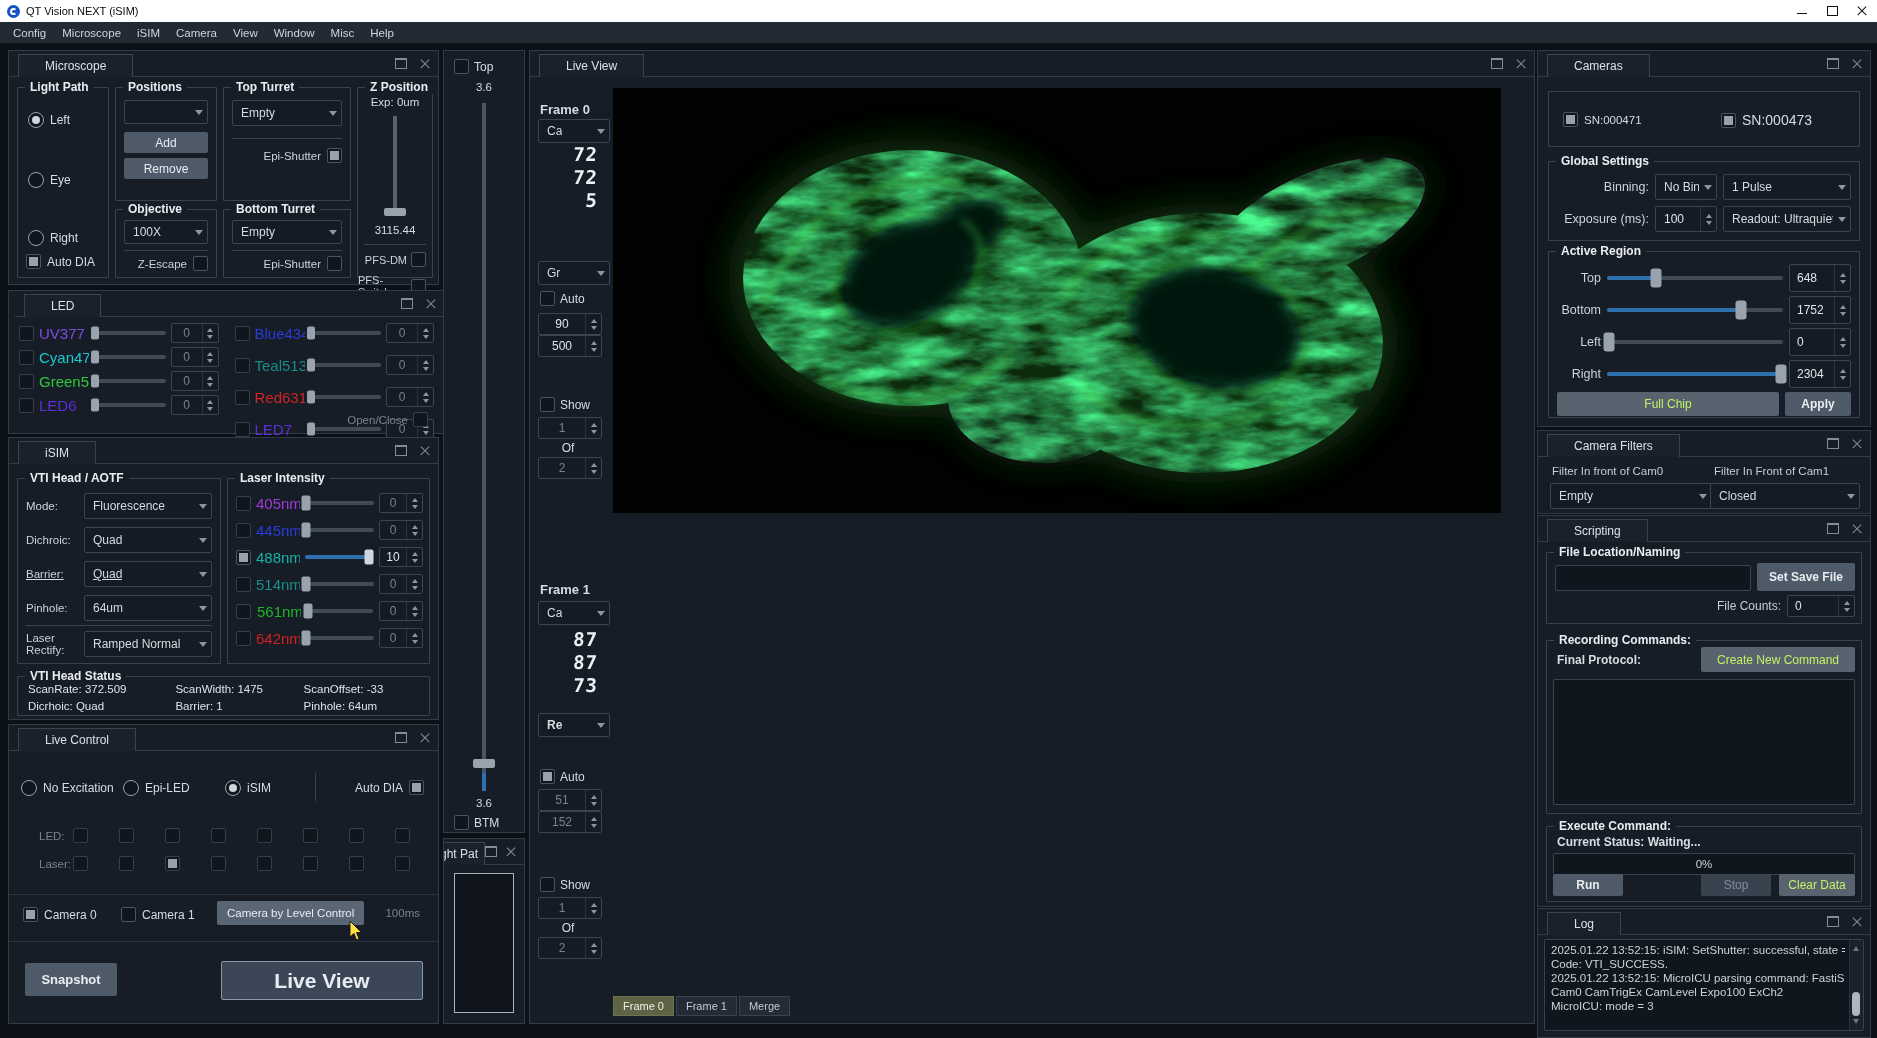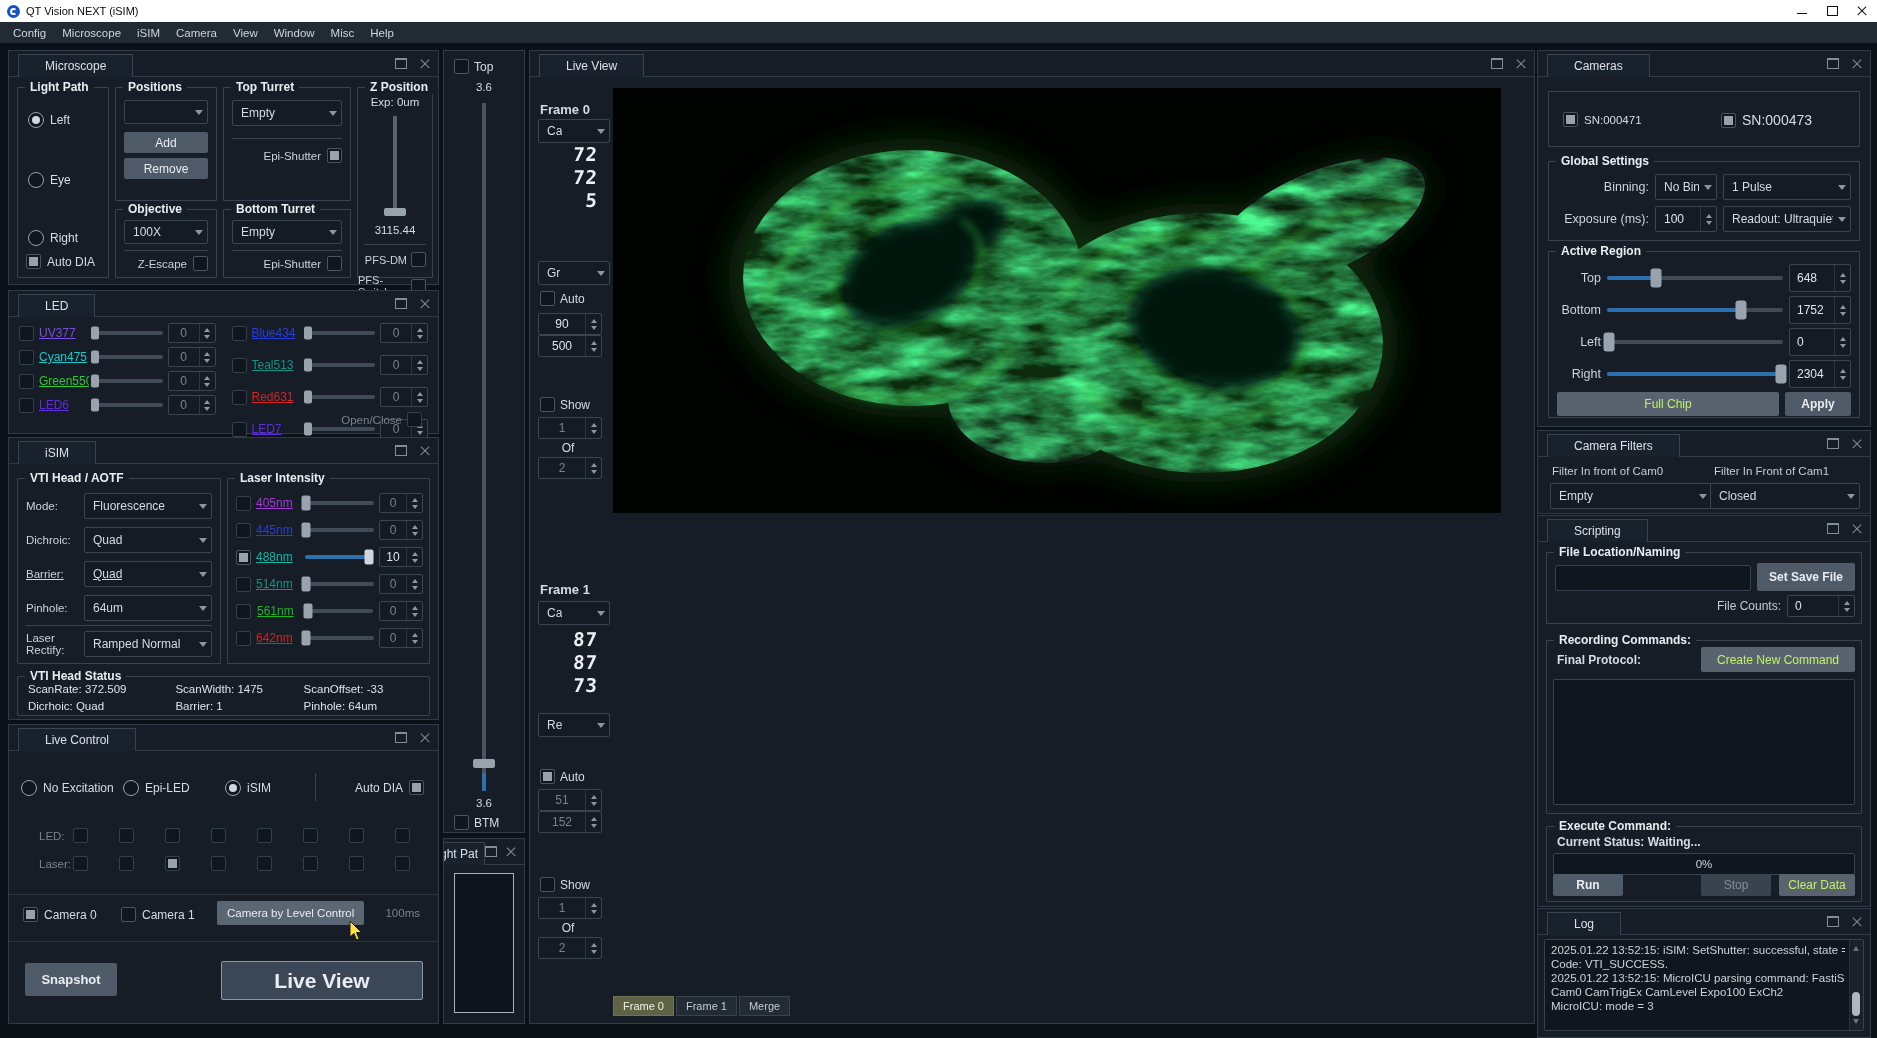--- a/index.html
+++ b/index.html
@@ -53,21 +53,21 @@
   .tu{width:0;height:0;border:3px solid transparent;border-bottom:4px solid #8c96a1;}
   .td{width:0;height:0;border:3px solid transparent;border-top:4px solid #8c96a1;}
   .sl{position:relative;height:4px;background:#414b57;border-radius:2px;min-width:0;flex:1;}
   .sl .fl{position:absolute;left:0;top:0;bottom:0;background:#2e6fae;border-radius:2px;}
   .sl .kn{position:absolute;top:50%;width:9px;height:15px;background:#99a3ad;border-radius:2px;transform:translate(-50%,-50%);}
   .sl.wide .kn{width:11px;height:19px;border-radius:3px;}
   .btn{display:flex;align-items:center;justify-content:center;background:#4e5a67;color:#e9edf2;border-radius:2px;font-size:12px;cursor:default;white-space:nowrap;}
   .btn.mid{color:#bef264;background:#59636f;text-align:right;}
   .btn.dim{background:#39434f;color:#828c96;}
   .btn.big{background:#3b4756;border:1px solid #8b98a7;font-size:21px;font-weight:bold;}
-  .chan{font-size:12px;white-space:nowrap;overflow:hidden;text-decoration:underline;}
+  .chan{font-size:15px;white-space:nowrap;overflow:hidden;}
   .lcd{font-family:"DejaVu Sans Mono",monospace;color:#edf1f5;font-size:19px;line-height:23px;font-weight:bold;letter-spacing:1px;text-align:right;transform:skewX(-4deg);}
   .rowlab{font-size:11.5px;color:#ccd3da;}
   .inp{background:#10161e;border:1px solid #39434f;border-radius:2px;}
   .logln{font-size:11.5px;line-height:14px;color:#ccd3da;white-space:nowrap;overflow:hidden;}
   .ledrow{display:flex;align-items:center;gap:5px;height:18px;}
   .ledrow .sl{height:4px;}
   .ledrow .kn{width:8px;height:13px;}
   .tabbtn{height:18px;display:flex;align-items:center;padding:0 9px;font-size:11px;background:#232b35;border:1px solid #39424e;color:#c3cad2;}
   .tabbtn.on{background:#5d6344;color:#f0f2e8;border-color:#6e7452;}
 </style>
@@ -189,21 +189,21 @@
           <span class="rowlab" style="font-size:11px;">PFS-DM</span>
           <span class="cb"></span>
         </div>
       <div class="fr abs" style="right:6px;top:186px;gap:4px;">
           <span class="rowlab" style="font-size:11px;">PFS-Switch</span>
           <span class="cb"></span>
         </div>
     </div>
   </div>
 
-  <div class="panel" style="left:8px;top:290px;width:429px;height:142px;">
+  <div class="panel" style="left:8px;top:290px;width:429px;height:142px;padding-left:6px;">
     <div class="phead">
       <span class="ptab">
           <span>LED</span>
         </span>
       <span class="picons">
           <span class="fg"></span>
           <span class="xg"></span>
         </span>
     </div>
     <div class="abs" style="left:10px;right:10px;top:33px;display:grid;grid-template-columns:1fr 1fr;column-gap:16px;">
@@ -640,21 +640,21 @@
     <div class="abs b" style="left:10px;top:531px;font-size:13px;">Frame 1</div>
     <div class="dd abs" style="left:8px;top:550px;width:62px;height:22px;">
         <span class="tx">Ca</span>
         <span class="darr"></span>
       </div>
     <div class="abs" style="left:8px;top:577px;width:60px;">
       <div class="lcd">87</div>
         <div class="lcd">87</div>
         <div class="lcd">73</div>
     </div>
-    <div class="dd abs" style="left:8px;top:662px;width:62px;height:22px;">
+    <div class="dd abs" style="left:8px;top:662px;width:62px;height:22px;font-weight:bold;">
         <span class="tx">Re</span>
         <span class="darr"></span>
       </div>
     <div class="fr abs" style="left:10px;top:718px;gap:5px;">
         <span class="cb on"></span>
         <span>Auto</span>
       </div>
     <span class="spin abs" style="left:8px;top:738px;width:62px;height:20px;">
         <span class="num dim">51</span>
         <span class="sarr">

